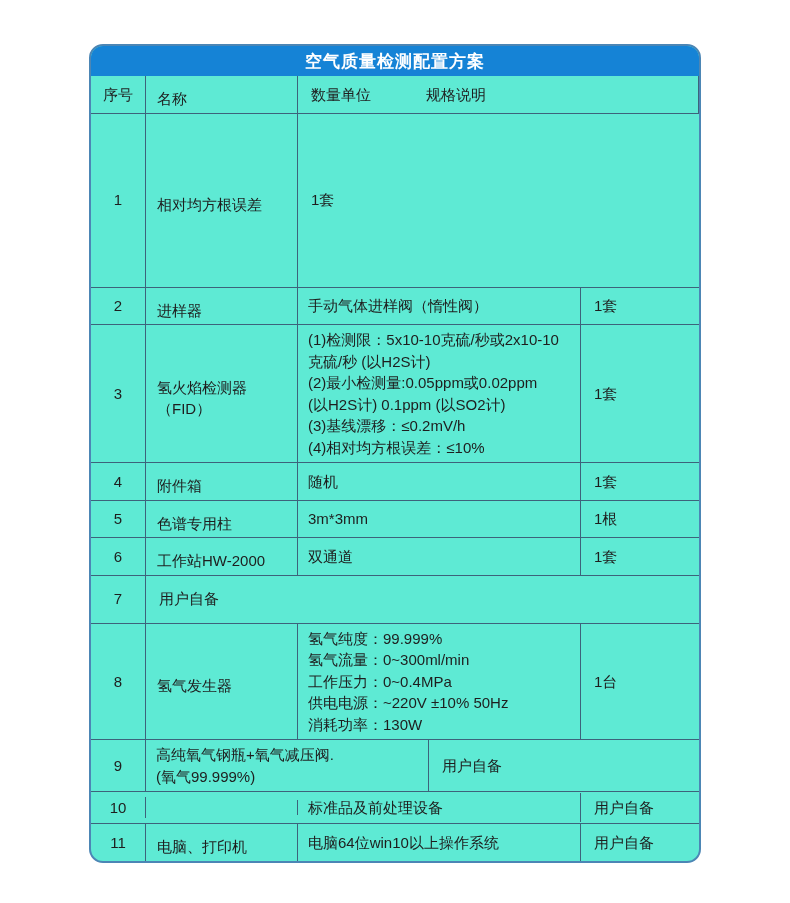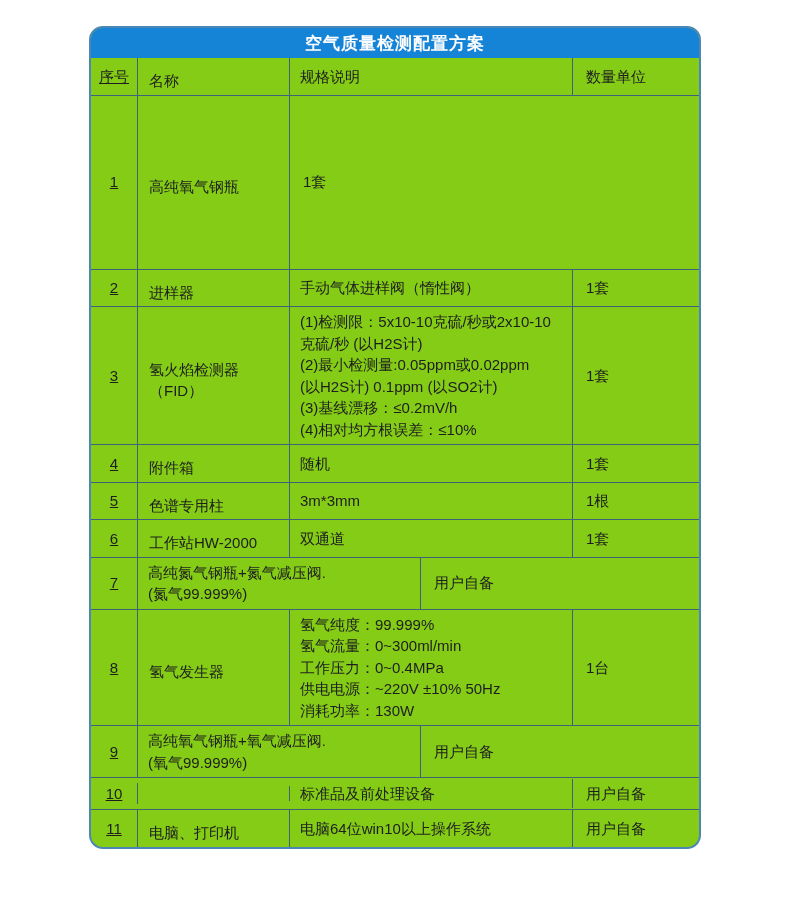--- a/index.html
+++ b/index.html
@@ -12,25 +12,25 @@
   *{margin:0;padding:0;box-sizing:border-box;}
   html,body{background:#ffffff;}
   body{
     width:790px;height:903px;
     font-family:"Liberation Sans","DejaVu Sans",sans-serif;
     color:var(--text);
     overflow:hidden;
   }
   .card{
     width:612px;
-    margin:26px auto 0 auto;
+    margin:44px auto 0 auto;
     border:2px solid var(--card-border);
     border-radius:14px;
     overflow:hidden;
-    background:#84cc16;
+    background:#5eead4;
   }
   .title-bar{
     height:30px;
     background:var(--header-bg);
     color:var(--header-text);
     font-size:17px;
     font-weight:bold;
     display:flex;align-items:center;justify-content:center;
     letter-spacing:1px;
   }
@@ -39,21 +39,21 @@
     flex-direction:row;
     align-items:stretch;
     border-top:1px solid var(--grid-line);
   }
   .trow.head{border-top:none;}
   .cell{
     display:flex;align-items:center;
     font-size:15px;
     line-height:21.5px;
   }
-  .cell.c-no{width:47px;justify-content:center;text-align:center;border-right:1px solid var(--grid-line);text-decoration:underline;}
+  .cell.c-no{width:55px;justify-content:center;text-align:center;border-right:1px solid var(--grid-line);}
   .cell.c-name{width:152px;padding:12px 4px 3px 11px;border-right:1px solid var(--grid-line);}
   .cell.c-spec{width:283px;padding:4px 4px 4px 10px;border-right:1px solid var(--grid-line);white-space:pre-line;}
   .cell.c-qty{flex:1;padding:3px 4px 3px 13px;}
   .head .cell{font-weight:normal;}
   .r-head{min-height:30px;}
   .r1{min-height:174px;}
   .r2{min-height:31px;}
   .r3{min-height:135px;}
   .r4{min-height:32px;}
   .r5{min-height:32px;}
@@ -66,27 +66,27 @@
 </style>
 </head>
 <body>
 
 <div class="card">
   <div class="title-bar">空气质量检测配置方案</div>
 
   <div class="trow head r-head">
     <div class="cell c-no">序号</div>
     <div class="cell c-name">名称</div>
+    <div class="cell c-qty">数量单位</div>
     <div class="cell c-spec">规格说明</div>
-    <div class="cell c-qty">数量单位</div>
   </div>
 
   <div class="trow r1">
     <div class="cell c-no">1</div>
-    <div class="cell c-name">高纯氧气钢瓶</div>
+    <div class="cell c-name">相对均方根误差</div>
     <div class="cell c-qty">1套</div>
   </div>
 
   <div class="trow r2">
     <div class="cell c-no">2</div>
     <div class="cell c-name">进样器</div>
     <div class="cell c-spec">手动气体进样阀（惰性阀）</div>
     <div class="cell c-qty">1套</div>
   </div>
 
@@ -118,22 +118,20 @@
 
   <div class="trow r6">
     <div class="cell c-no">6</div>
     <div class="cell c-name">工作站HW-2000</div>
     <div class="cell c-spec">双通道</div>
     <div class="cell c-qty">1套</div>
   </div>
 
   <div class="trow r7">
     <div class="cell c-no">7</div>
-    <div class="cell c-spec">高纯氮气钢瓶+氮气减压阀.
-(氮气99.999%)</div>
     <div class="cell c-qty">用户自备</div>
   </div>
 
   <div class="trow r8">
     <div class="cell c-no">8</div>
     <div class="cell c-name">氢气发生器</div>
     <div class="cell c-spec">氢气纯度：99.999%
 氢气流量：0~300ml/min
 工作压力：0~0.4MPa
 供电电源：~220V ±10% 50Hz

